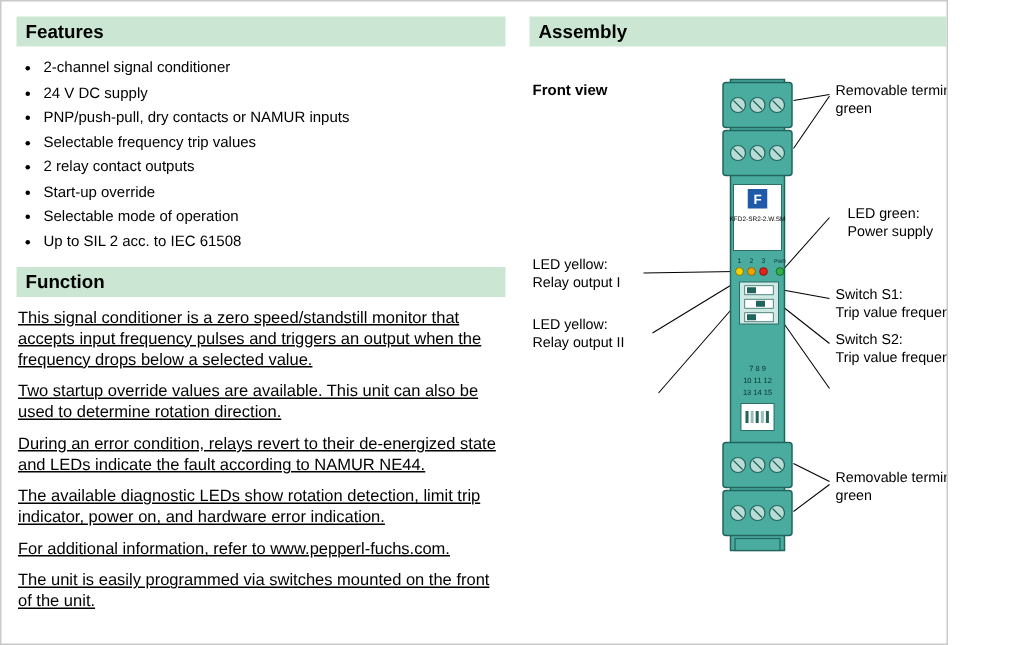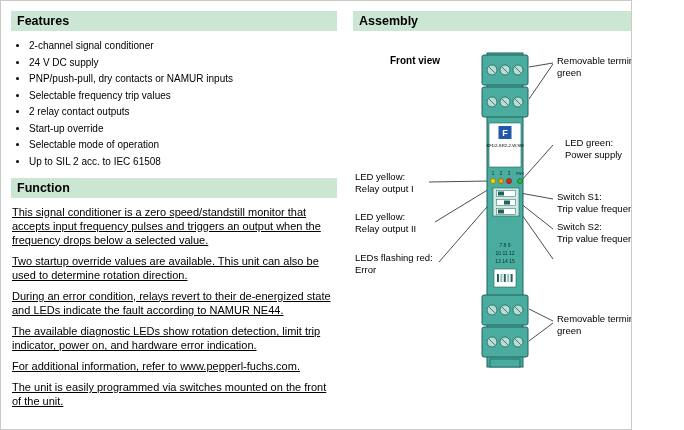--- a/index.html
+++ b/index.html
@@ -173,28 +173,26 @@
               <circle cx="152" cy="309" r="5"></circle>
               <circle cx="165" cy="309" r="5"></circle>
             <line x1="136" y1="306" x2="142" y2="312"></line>
               <line x1="149" y1="306" x2="155" y2="312"></line>
               <line x1="162" y1="306" x2="168" y2="312"></line>
           </g>
         </g>
         <rect x="137" y="326" width="30" height="8" fill="#4aab9f" stroke="#21645c" stroke-width="0.8"></rect>
       </svg>
 
-      <div class="callout bold" style="left:2px; top:22px;text-align:center;">Front view</div>
+      <div class="callout bold" style="left:2px; top:22px;">Front view</div>
 
       <div class="callout" style="left:2px; top:138px;">LED yellow:
 Relay output I</div>
       <div class="callout" style="left:2px; top:178px;">LED yellow:
 Relay output II</div>
-      <div class="callout" style="left:2px; top:219px;">LEDs flashing red:
-Error</div>
 
       <div class="callout" style="left:204px; top:22px;">Removable terminals
 green</div>
       <div class="callout" style="left:212px; top:104px;">LED green:
 Power supply</div>
       <div class="callout" style="left:204px; top:158px;">Switch S1:
 Trip value frequency</div>
       <div class="callout" style="left:204px; top:188px;">Switch S2:
 Trip value frequency</div>
       <div class="callout" style="left:204px; top:280px;">Removable terminals

